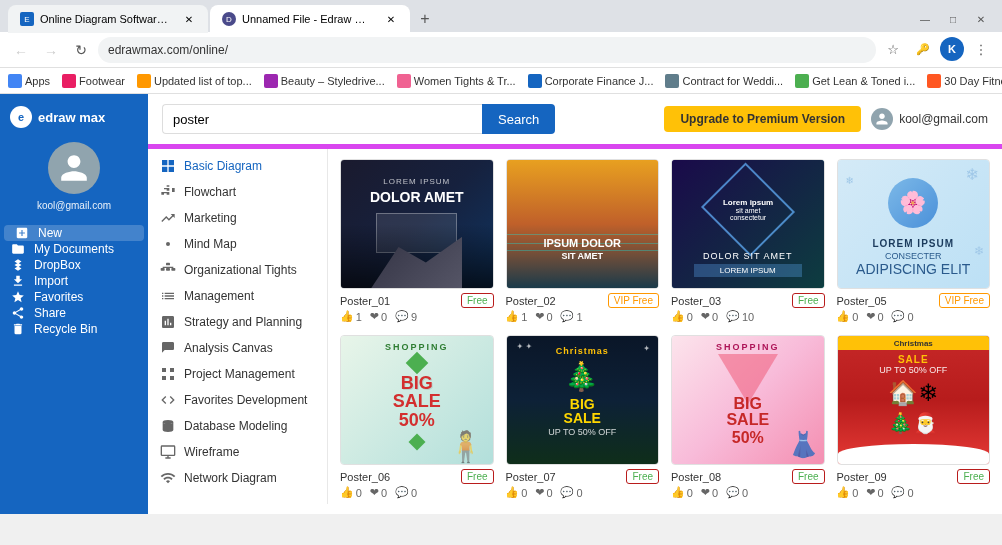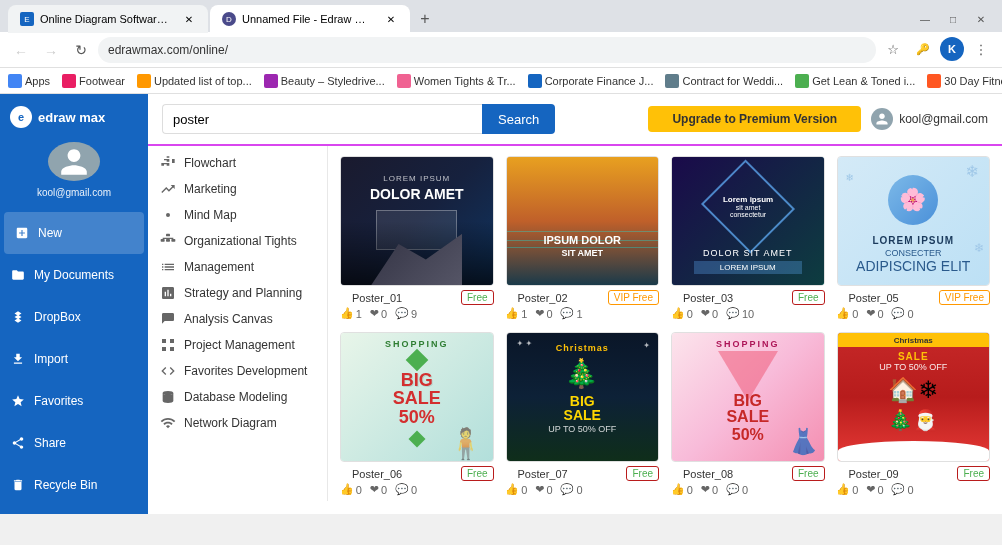--- a/index.html
+++ b/index.html
@@ -25,47 +25,47 @@
     .app { display: flex; height: 420px; background: white; }
 
     
     .sidebar { width: 148px; background: #1565c0; display: flex; flex-direction: column; align-items: center; padding: 12px 0 8px; flex-shrink: 0; }
     .logo-area { display: flex; align-items: center; gap: 6px; margin-bottom: 14px; align-self: flex-start; padding-left: 10px; }
     .logo-icon { width: 22px; height: 22px; background: white; border-radius: 50%; display: flex; align-items: center; justify-content: center; color: #1565c0; font-size: 11px; font-weight: bold; }
     .avatar { width: 52px; height: 52px; border-radius: 50%; background: #90a4ae; display: flex; align-items: center; justify-content: center; margin-bottom: 6px; }
     .avatar svg { width: 32px; height: 32px; fill: white; }
     .user-email { color: rgba(255,255,255,0.9); font-size: 10px; margin-bottom: 14px; }
     .sidebar-nav { width: 100%; }
-    .sidebar-item { display: flex; align-items: center; gap: 8px; padding: 13px 10px; cursor: pointer; color: white; font-size: 12px; width: 100%; }
+    .sidebar-item { display: flex; align-items: center; gap: 8px; padding: 0 10px; cursor: pointer; color: white; font-size: 12px; width: 100%; }
     .sidebar-item.active { background: rgba(255,255,255,0.2); border-radius: 4px; margin: 0 4px; width: calc(100% - 8px); }
     .sidebar-icon { width: 16px; height: 16px; flex-shrink: 0; display: flex; align-items: center; justify-content: center; }
 
     
     .main { flex: 1; display: flex; flex-direction: column; overflow: hidden; }
 
     
-    .search-bar { display: flex; align-items: center; padding: 10px 14px; background: white; border-bottom: 2px solid #d946ef; justify-content: space-between; }
+    .search-bar { display: flex; align-items: center; padding: 10px 14px; background: white; border-bottom: 5px solid #d946ef; justify-content: space-between; }
     .search-input-wrap { display: flex; align-items: center; }
     .search-input { width: 320px; height: 30px; border: 1px solid #ddd; border-right: none; padding: 0 10px; font-size: 13px; outline: none; border-radius: 4px 0 0 4px; }
     .search-btn { height: 30px; padding: 0 16px; background: #1565c0; color: white; border: none; border-radius: 0 4px 4px 0; cursor: pointer; font-size: 13px; }
-    .premium-btn { background: #ffc107; color: #333; border: none; padding: 6px 24px; border-radius: 4px; font-size: 12px; font-weight: bold; cursor: pointer; }
+    .premium-btn { background: #ffc107; color: #333; border: none; padding: 6px 16px; border-radius: 4px; font-size: 12px; font-weight: bold; cursor: pointer; }
     .user-info { display: flex; align-items: center; gap: 6px; color: #333; font-size: 12px; }
 
     
     .cat-list { width: 180px; flex-shrink: 0; border-right: 1px solid #e8e8e8; padding: 4px 0; overflow-y: auto; height: 355px; }
     .cat-item { display: flex; align-items: center; gap: 8px; padding: 5px 12px; cursor: pointer; font-size: 12px; color: #333; }
     .cat-item.active { color: #1565c0; }
     .cat-icon { width: 16px; height: 16px; flex-shrink: 0; }
 
     
     .templates-area { flex: 1; padding: 10px 12px; overflow-y: auto; height: 355px; }
     .templates-grid { display: grid; grid-template-columns: repeat(4, 1fr); gap: 12px; }
     .template-card { display: flex; flex-direction: column; cursor: pointer; }
     .template-thumb { width: 100%; height: 130px; object-fit: cover; border: 1px solid #e0e0e0; border-radius: 4px; overflow: hidden; position: relative; background: #f9f9f9; }
-    .template-info { display: flex; justify-content: space-between; align-items: center; padding: 4px 0 2px; font-size: 11px; color: #333; margin-left: 12px; }
+    .template-info { display: flex; justify-content: space-between; align-items: center; padding: 4px 0 2px; font-size: 11px; color: #333; }
     .badge { font-size: 10px; padding: 1px 5px; border-radius: 3px; }
     .badge.free { color: #4caf50; border: 1px solid #b91c1c; }
     .badge.vip { color: #ff9800; border: 1px solid #ff9800; }
     .template-stats { display: flex; gap: 8px; font-size: 11px; color: #666; }
     .stat { display: flex; align-items: center; gap: 2px; }
 
     
     .poster-1 { background: linear-gradient(135deg, #1a1a2e, #16213e, #0f3460); display: flex; flex-direction: column; align-items: center; justify-content: center; color: white; text-align: center; height: 100%; }
     .poster-2 { background: linear-gradient(180deg, #f4a261, #e76f51, #264653); display: flex; flex-direction: column; align-items: center; justify-content: center; color: white; text-align: center; height: 100%; }
     .poster-3 { background: linear-gradient(135deg, #2d1b69, #11998e); display: flex; flex-direction: column; align-items: center; justify-content: center; color: white; text-align: center; height: 100%; }
@@ -246,20 +246,26 @@
               </svg>
           </div>
           <span>kool@gmail.com</span>
         </div>
       </div>
     </div>
 
     <div style="display:flex; flex:1; overflow:hidden;">
 
       <div class="cat-list">
+        <div class="cat-item active">
+          <svg class="cat-icon" viewBox="0 0 24 24" fill="#1565c0">
+              <path d="M3 3h8v8H3zm10 0h8v8h-8zM3 13h8v8H3zm10 0h8v8h-8z"></path>
+            </svg>
+          <span>Basic Diagram</span>
+        </div>
         <div class="cat-item">
           <svg class="cat-icon" viewBox="0 0 24 24" fill="#666">
               <path d="M2 12h4v4H2zm16-6h4v4h-4zm-8 0h4v4h-4zm0 6h4v4h-4zm-4 0v2h4v-2H6zm12-2v2h4v-2h-4zm-8-4V4h4V2h-4v4H6v2h4z"></path>
             </svg>
           <span>Flowchart</span>
         </div>
         <div class="cat-item">
           <svg class="cat-icon" viewBox="0 0 24 24" fill="#666">
               <path d="M16 6l2.29 2.29-4.88 4.88-4-4L2 16.59 3.41 18l6-6 4 4 6.3-6.29L22 12V6z"></path>
             </svg>
@@ -311,20 +317,27 @@
               <path d="M9.4 16.6L4.8 12l4.6-4.6L8 6l-6 6 6 6 1.4-1.4zm5.2 0l4.6-4.6-4.6-4.6L16 6l6 6-6 6-1.4-1.4z"></path>
             </svg>
           <span>Favorites Development</span>
         </div>
         <div class="cat-item">
           <svg class="cat-icon" viewBox="0 0 24 24" fill="#666">
               <ellipse cx="12" cy="6" rx="8" ry="3"></ellipse>
               <path d="M20 12c0 1.66-3.58 3-8 3s-8-1.34-8-3V6c0 1.66 3.58 3 8 3s8-1.34 8-3v6zm0 6c0 1.66-3.58 3-8 3s-8-1.34-8-3v-6c0 1.66 3.58 3 8 3s8-1.34 8-3v6z"></path>
             </svg>
           <span>Database Modeling</span>
+        </div>
+        <div class="cat-item">
+          <svg class="cat-icon" viewBox="0 0 24 24" fill="#666">
+              <rect x="2" y="3" width="20" height="14" rx="1" fill="none" stroke="#666" stroke-width="2"></rect>
+              <path d="M8 21h8m-4-4v4" stroke="#666" stroke-width="2"></path>
+            </svg>
+          <span>Wireframe</span>
         </div>
         <div class="cat-item">
           <svg class="cat-icon" viewBox="0 0 24 24" fill="#666">
               <path d="M1 9l2 2c4.97-4.97 13.03-4.97 18 0l2-2C16.93 2.93 7.08 2.93 1 9zm8 8l3 3 3-3a4.237 4.237 0 00-6 0zm-4-4l2 2a7.074 7.074 0 0110 0l2-2C15.14 9.14 8.87 9.14 5 13z"></path>
             </svg>
           <span>Network Diagram</span>
         </div>
 
       </div>
 

